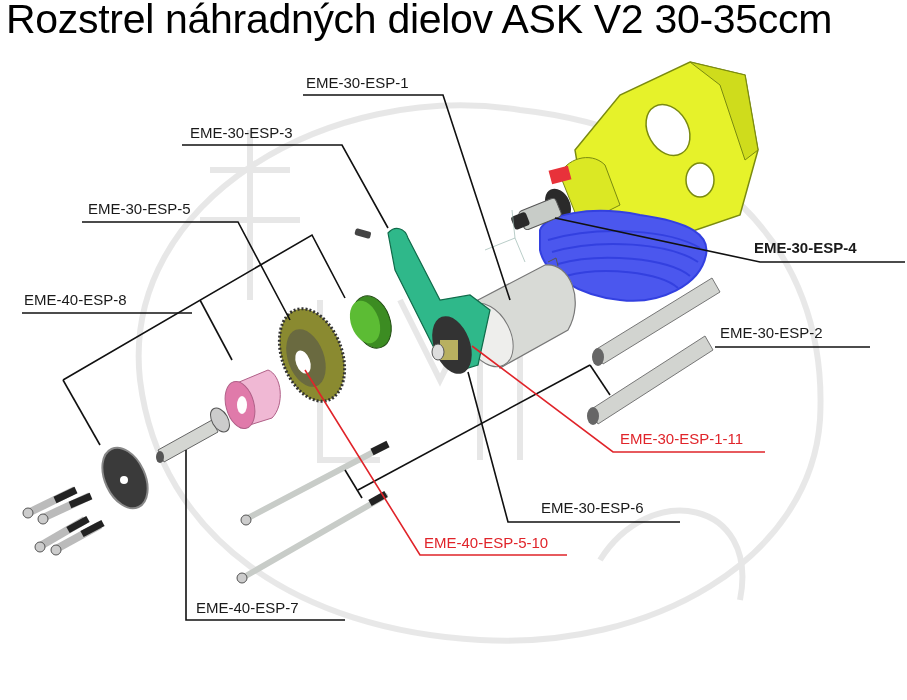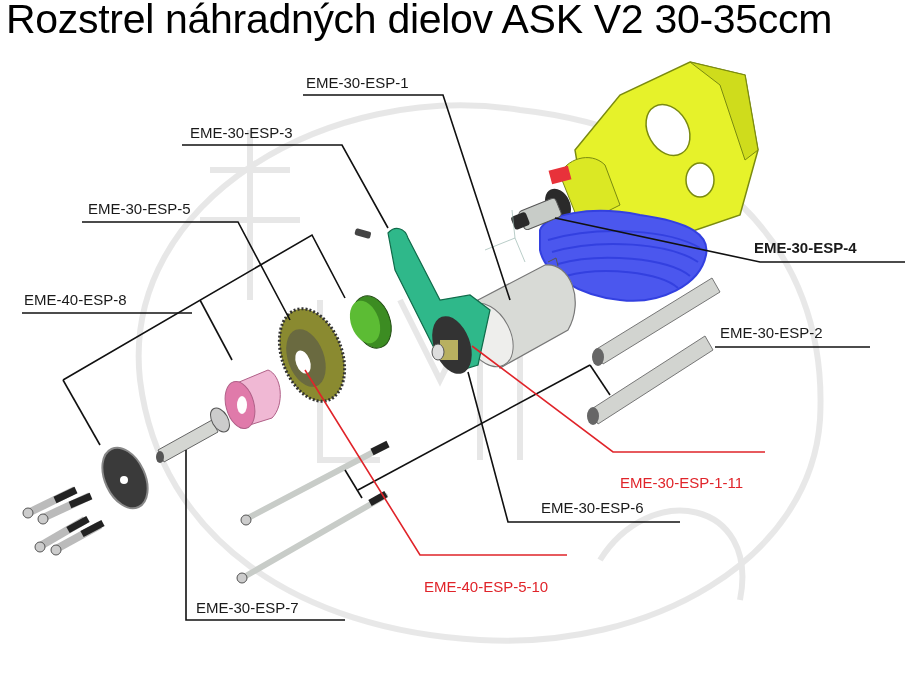--- a/index.html
+++ b/index.html
@@ -1,21 +1,21 @@
 <!DOCTYPE html>
 <html><head>
 <meta charset="utf-8">
 <style>
   html, body { margin:0; padding:0; background:#ffffff; }
   body { width:907px; height:700px; position:relative; overflow:hidden; font-family:"Liberation Sans", sans-serif; }
   .title { position:absolute; left:6px; top:-4px; font-size:41px; color:#000; letter-spacing:-0.3px; white-space:nowrap; font-family:"Liberation Sans", sans-serif; }
   svg.diagram { position:absolute; left:0; top:0; }
   .lbl { position:absolute; font-size:15px; white-space:nowrap; font-family:"Liberation Sans", sans-serif; line-height:1; }
   .lbl.black { color:#1a1a1a; }
-  .lbl.red { color:#e0242a;margin-top:44px; }
+  .lbl.red { color:#e0242a; }
 </style>
 </head>
 <body>
 
 <div class="title">Rozstrel náhradných dielov ASK V2 30-35ccm</div>
 
 <svg class="diagram" width="907" height="700" viewBox="0 0 907 700">
 
   <g opacity="0.09" fill="none" stroke="#000" stroke-width="6">
     <path d="M140 380 C 120 200, 330 80, 520 110 C 700 130, 830 240, 820 420 C 810 560, 650 650, 480 640 C 300 630, 160 540, 140 380 Z"></path>
@@ -158,13 +158,13 @@
 
 <div class="lbl black" style="left:306px;top:75px;">EME-30-ESP-1</div>
 <div class="lbl black" style="left:190px;top:125px;text-align:center;">EME-30-ESP-3</div>
 <div class="lbl black" style="left:88px;top:201px;">EME-30-ESP-5</div>
 <div class="lbl black" style="left:24px;top:292px;">EME-40-ESP-8</div>
 <div class="lbl black" style="left:754px;top:240px;font-weight:bold;">EME-30-ESP-4</div>
 <div class="lbl black" style="left:720px;top:325px;">EME-30-ESP-2</div>
 <div class="lbl red" style="left:620px;top:431px;">EME-30-ESP-1-11</div>
 <div class="lbl black" style="left:525px;top:500px;margin-left:16px;">EME-30-ESP-6</div>
 <div class="lbl red" style="left:424px;top:535px;">EME-40-ESP-5-10</div>
-<div class="lbl black" style="left:196px;top:600px;">EME-30-ESP-7</div>
+<div class="lbl black" style="left:196px;top:600px;">EME-40-ESP-7</div>
 
 </body></html>

